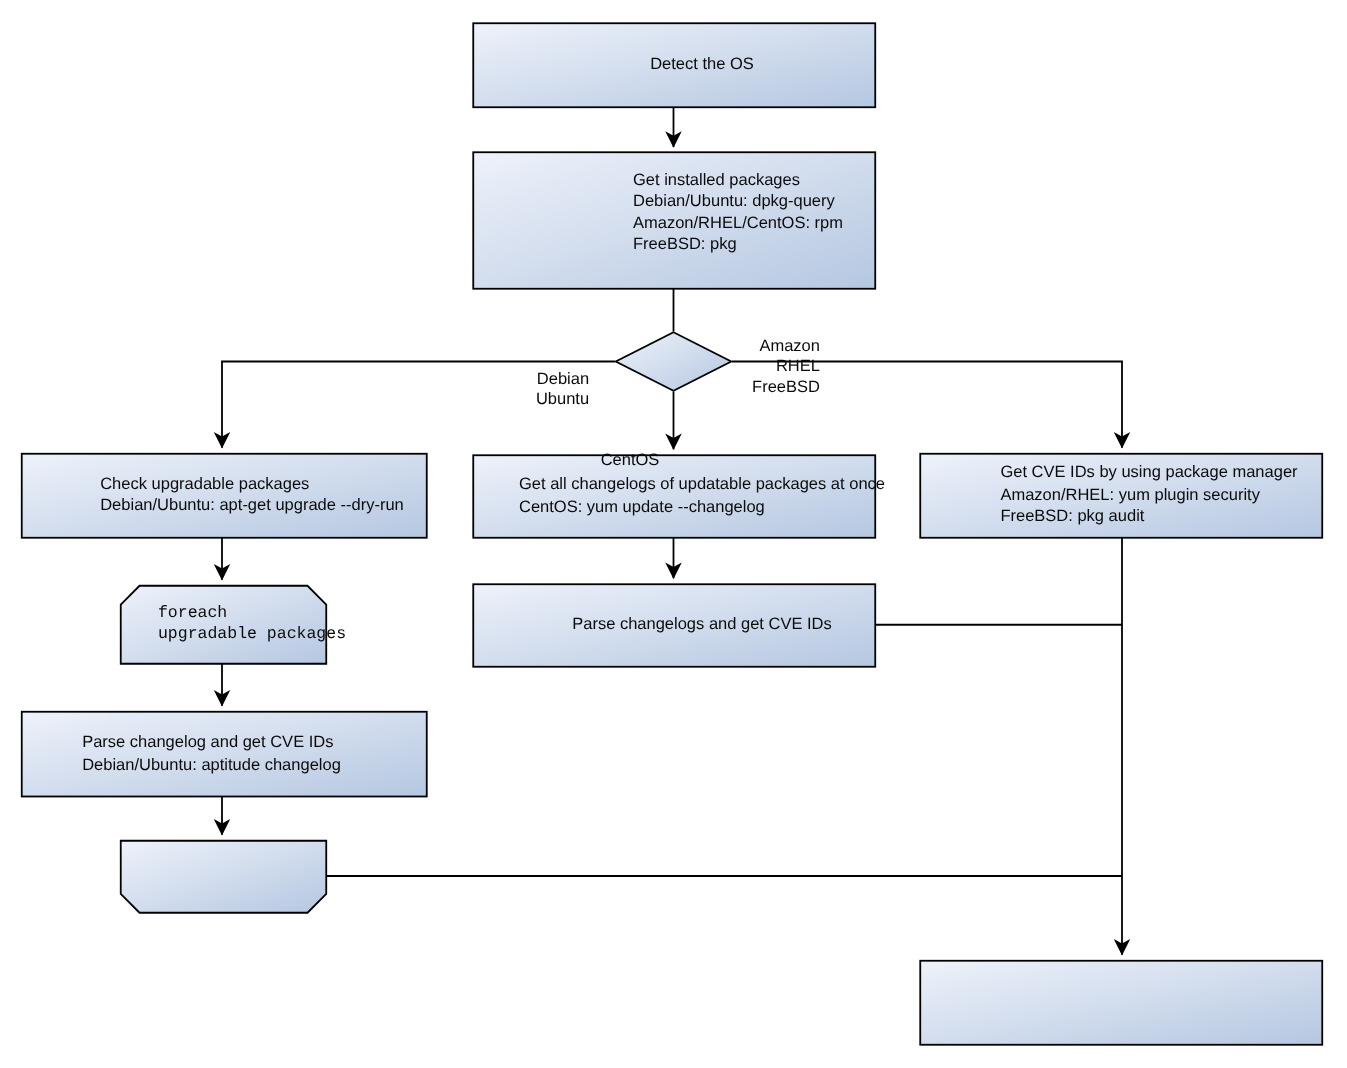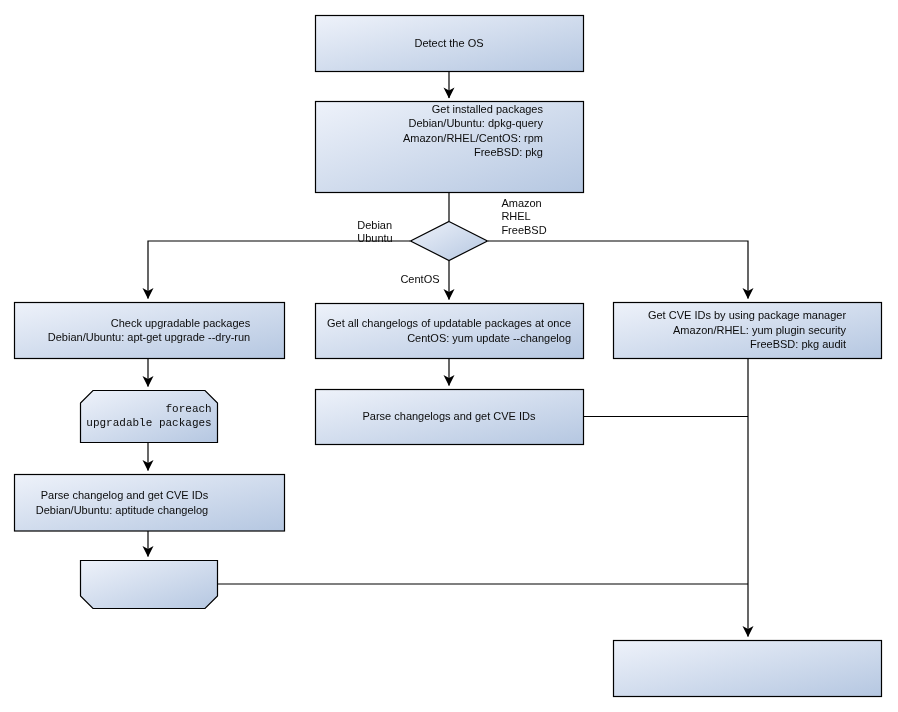--- a/index.html
+++ b/index.html
@@ -14,38 +14,40 @@
   #edges-layer {
     position: absolute;
     left: 0; top: 0;
     width: 898px; height: 712px;
   }
   .node-label {
     position: absolute;
     display: flex;
     align-items: center;
     justify-content: center;
-    text-align: right;
+    text-align: left;
     white-space: pre-line;
     font-size: 11px;
     line-height: 14.5px;
     color: #0b0b0b;
     pointer-events: none;
+    margin-left: 19px;
   }
   .edge-label {
     position: absolute;
     display: flex;
     align-items: center;
     justify-content: center;
-    text-align: left;
+    text-align: right;
     white-space: pre-line;
     font-size: 11px;
     line-height: 13.5px;
     color: #0b0b0b;
     pointer-events: none;
+    margin-top: 28px;
   }
   .shape { stroke: #000000; stroke-width: 1.2; fill: url(#nodeGrad); }
   .edge  { stroke: #000000; stroke-width: 1.2; fill: none; }
 </style>
 </head>
 <body>
 
 <div id="canvas" style="background: rgb(255, 255, 255);">
 
   <svg id="edges-layer" width="898" height="712" viewBox="0 0 898 712" xmlns="http://www.w3.org/2000/svg">
@@ -80,21 +82,21 @@
     <rect class="shape" x="14.5" y="474.5" width="270" height="56.5" stroke="#000000"></rect>
     <polygon class="shape" points="80.5,560.5 217.5,560.5 217.5,596 205,608.5 93,608.5 80.5,596" stroke="#000000"></polygon>
     <rect class="shape" x="315.5" y="303.5" width="268" height="55" stroke="#000000"></rect>
     <rect class="shape" x="315.5" y="389.5" width="268" height="55" stroke="#000000"></rect>
     <rect class="shape" x="613.5" y="302.5" width="268" height="56" stroke="#000000"></rect>
     <rect class="shape" x="613.5" y="640.5" width="268" height="56" stroke="#000000"></rect>
   </svg>
 
   <div class="node-label" style="left: 315px; top: 15px; width: 268px; height: 56px; color: rgb(11, 11, 11);">Detect the OS</div>
 
-  <div class="node-label" style="left: 315px; top: 85px; width: 316px; height: 91px; color: rgb(11, 11, 11);">Get installed packages
+  <div class="node-label" style="left: 315px; top: 96px; width: 316px; height: 91px; color: rgb(11, 11, 11);">Get installed packages
 Debian/Ubuntu: dpkg-query
 Amazon/RHEL/CentOS: rpm
 FreeBSD: pkg</div>
 
   <div class="node-label" style="left: 14px; top: 302px; width: 270px; height: 56px; color: rgb(11, 11, 11);">Check upgradable packages
 Debian/Ubuntu: apt-get upgrade --dry-run</div>
 
   <div class="node-label" style="left: 80px; top: 390px; width: 138px; height: 52px; color: rgb(11, 11, 11); font-family: Liberation Mono, monospace;">foreach
 upgradable packages</div>
 

